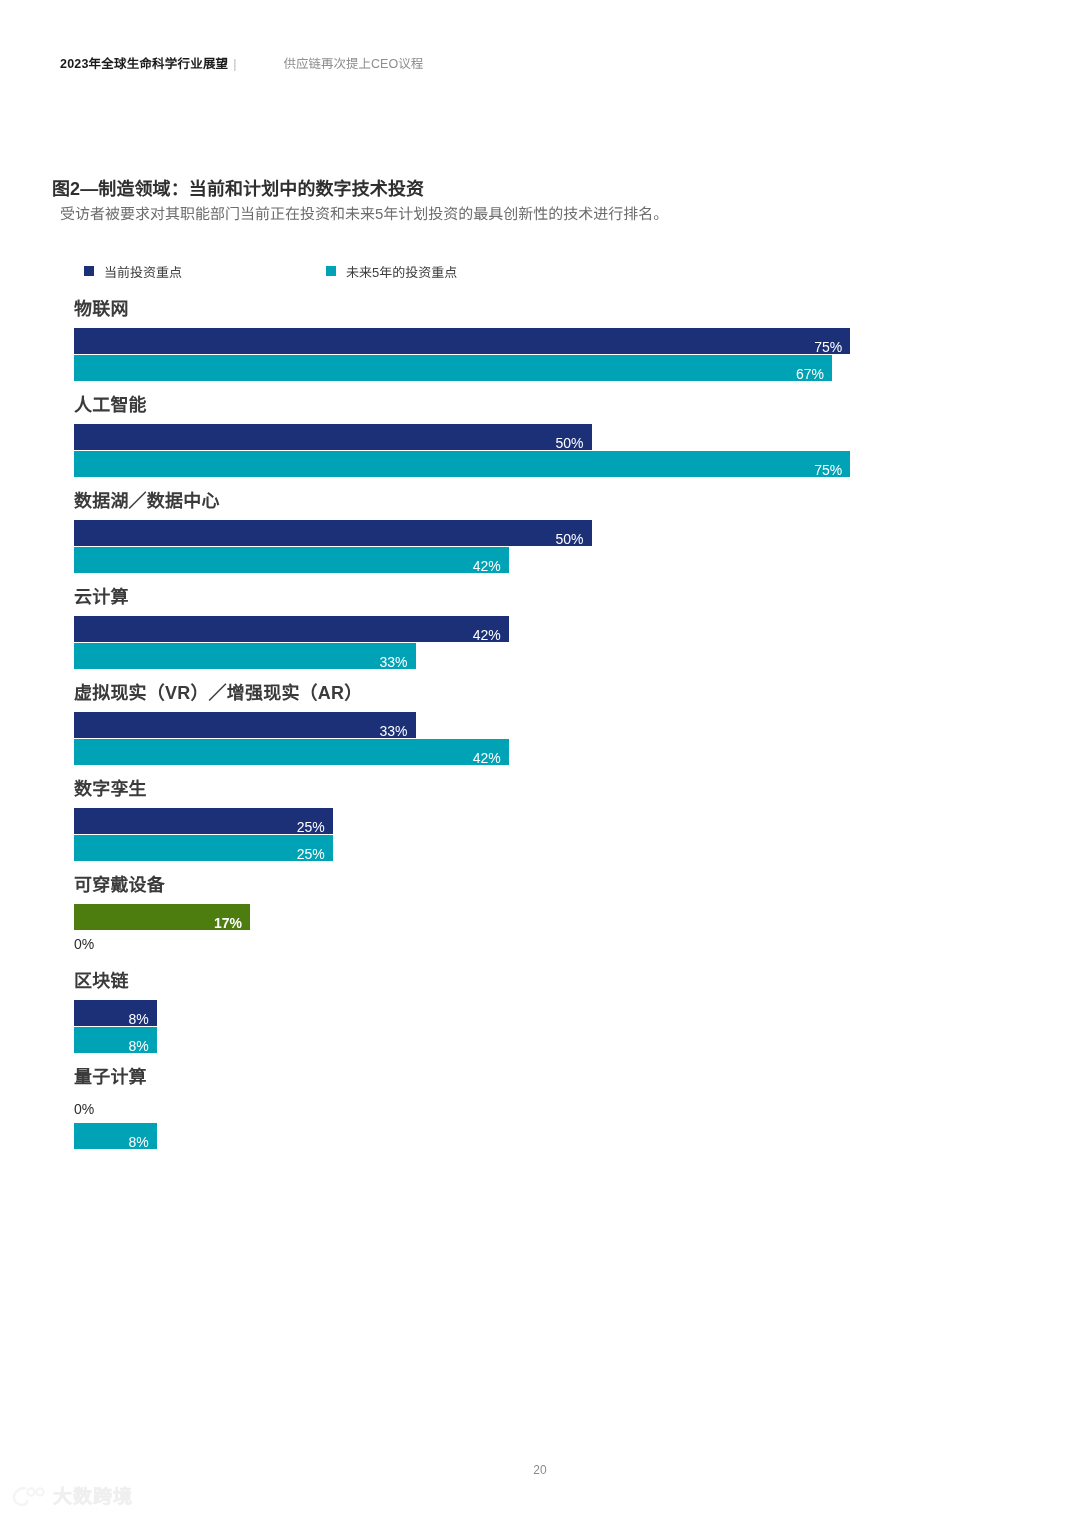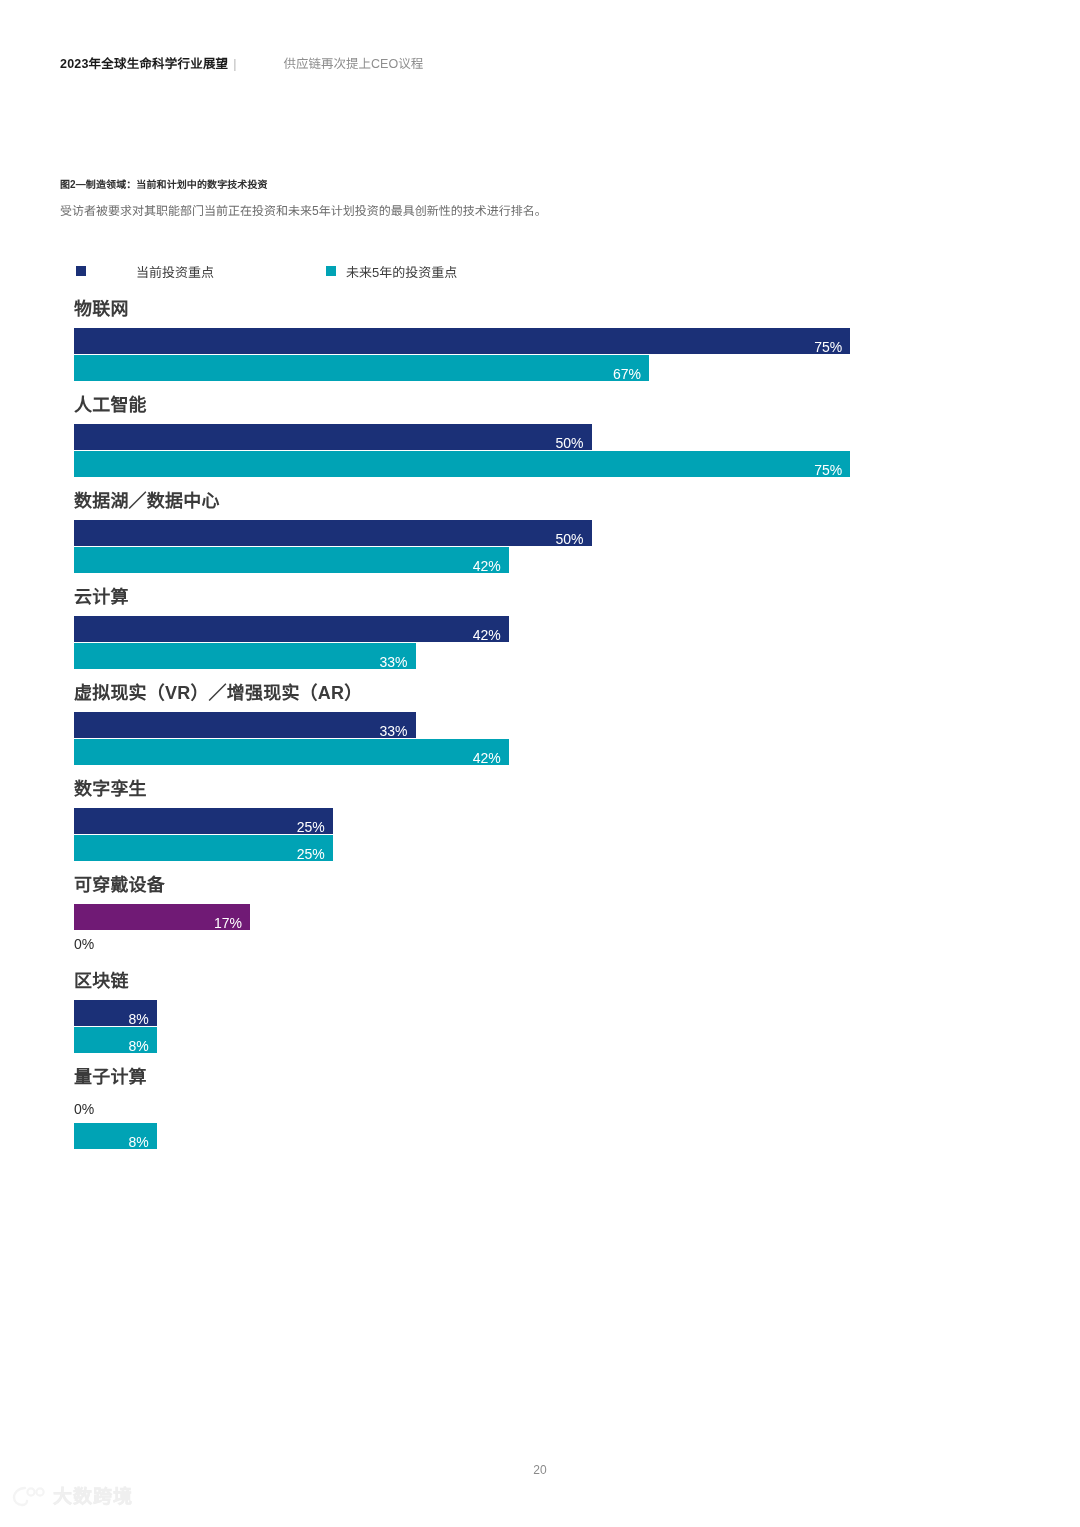--- a/index.html
+++ b/index.html
@@ -21,36 +21,36 @@
     white-space:nowrap;
   }
   .doc-header .title-strong{
     font-weight:bold;color:#1a1a1a;letter-spacing:.2px;
   }
   .doc-header .sep{color:#b9b9b9;padding:0 5px;font-weight:normal;}
   .doc-header .title-sub{color:#8e8e8e;font-weight:normal;margin-left:42px;}
 
   
   .fig-title{
-    position:absolute;left:60px;top:179px;
-    font-size:10px;font-weight:bold;color:#2f2f2f;
+    position:absolute;left:52px;top:179px;
+    font-size:18px;font-weight:bold;color:#2f2f2f;
     letter-spacing:.1px;line-height:1.2;white-space:nowrap;
   }
   .fig-subtitle{
     position:absolute;left:60px;top:203px;
-    font-size:12px;color:#6d6d6d;line-height:1.45;white-space:nowrap;
+    font-size:15px;color:#6d6d6d;line-height:1.45;white-space:nowrap;
   }
 
   
   .legend{position:absolute;left:68px;top:262px;height:18px;}
   .legend-item{
     position:absolute;top:0;display:flex;align-items:center;height:18px;
     font-size:13px;color:#3d3d3d;white-space:nowrap;
   }
-  .legend-item.one{left:8px;gap:40px;}
+  .legend-item.one{left:16px;}
   .legend-item.two{left:258px;}
   .legend-swatch{
     width:10px;height:10px;display:inline-block;margin-right:10px;flex:0 0 auto;
   }
 
   
   .chart{position:absolute;left:0;top:300px;width:1080px;}
   .bar-group{position:relative;height:96px;}
   .cat-label{
     position:absolute;left:74px;top:0px;
@@ -123,21 +123,21 @@
   </div>
 
   <div class="chart" id="chart">
       <div class="bar-group">
         <div class="cat-label">物联网</div>
         <div class="bar-row r1" style="width: 776.25px;">
           <div class="bar navy" style="background: rgb(27, 48, 119);">
             <span class="bar-value">75%</span>
           </div>
         </div>
-        <div class="bar-row r2" style="width: 575px;">
+        <div class="bar-row r2" style="width: 758px;">
           <div class="bar teal" style="background: rgb(0, 163, 181);">
             <span class="bar-value">67%</span>
           </div>
         </div>
       </div>
       <div class="bar-group">
         <div class="cat-label">人工智能</div>
         <div class="bar-row r1" style="width: 517.5px;">
           <div class="bar navy" style="background: rgb(27, 48, 119);">
             <span class="bar-value">50%</span>
@@ -197,21 +197,21 @@
         </div>
         <div class="bar-row r2" style="width: 258.75px;">
           <div class="bar teal" style="background: rgb(0, 163, 181);">
             <span class="bar-value">25%</span>
           </div>
         </div>
       </div>
       <div class="bar-group">
         <div class="cat-label">可穿戴设备</div>
         <div class="bar-row r1" style="width: 175.95px;">
-          <div class="bar navy" style="background: #701a75;">
+          <div class="bar navy" style="background: #4d7c0f; font-weight: bold;">
             <span class="bar-value">17%</span>
           </div>
         </div>
         <div class="zero-value r2">0%</div>
       </div>
       <div class="bar-group">
         <div class="cat-label">区块链</div>
         <div class="bar-row r1" style="width: 82.8px;">
           <div class="bar navy" style="background: rgb(27, 48, 119);">
             <span class="bar-value">8%</span>

